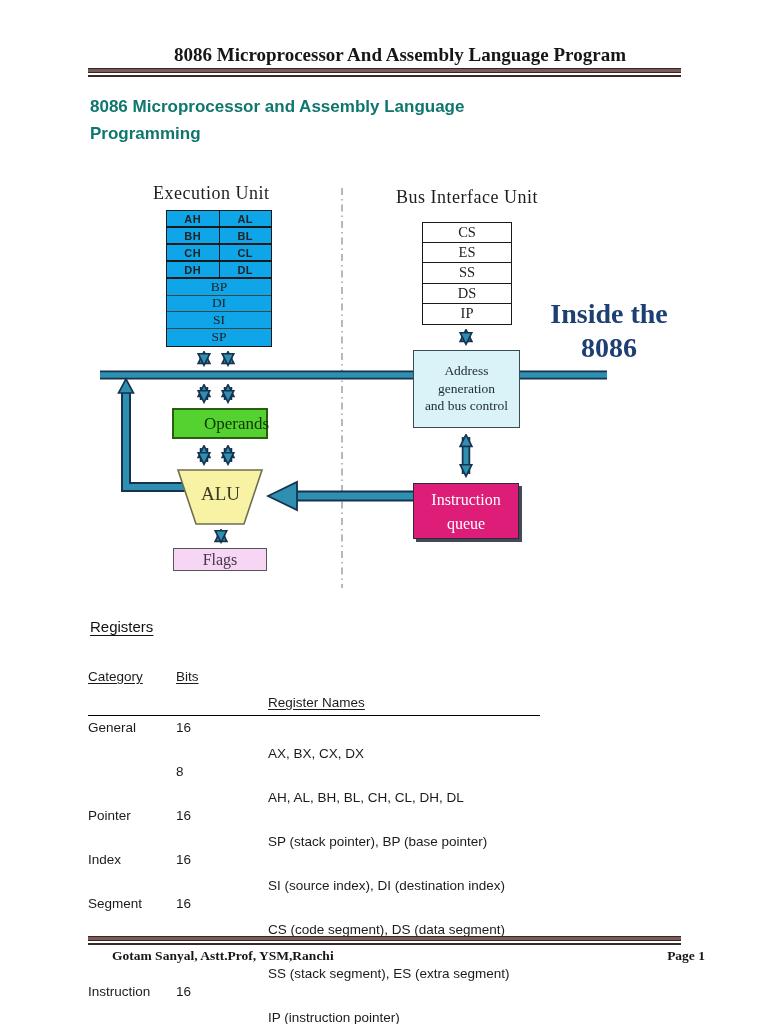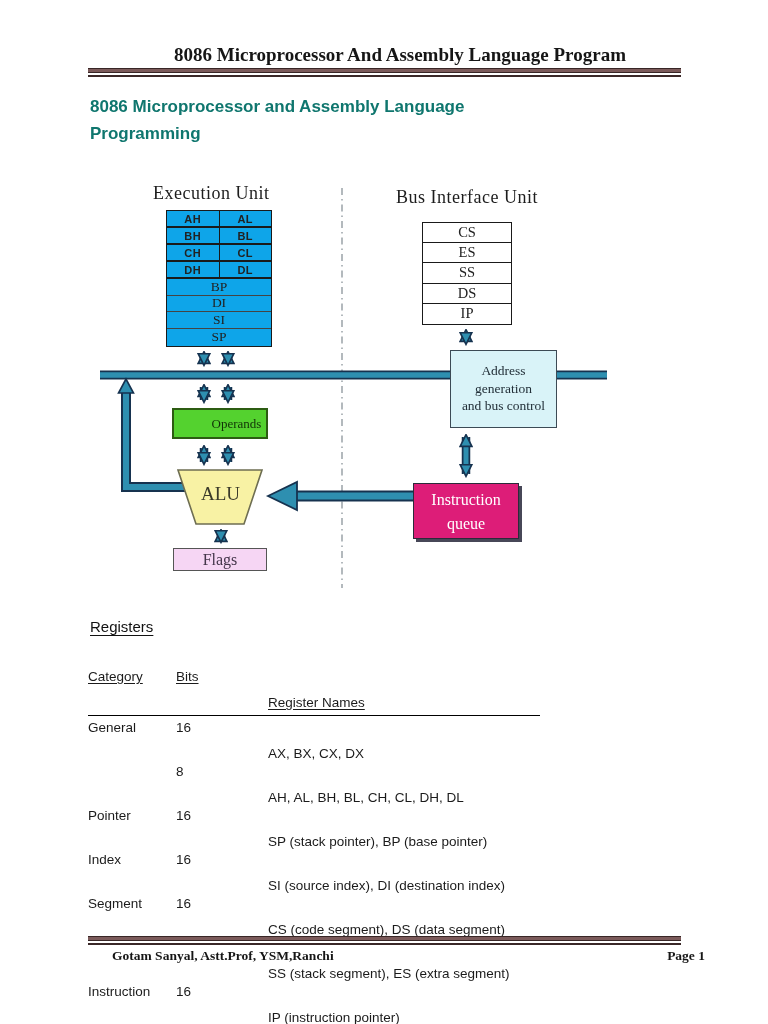--- a/index.html
+++ b/index.html
@@ -69,27 +69,27 @@
     font-family:"Liberation Serif", serif; font-size:14.5px; color:#222;
     border-bottom:1.5px solid #1a1a1a;
   }
   .biu-row:last-child { border-bottom:none; }
 
   
   .addr-gen {
     left:413px; top:350px; width:107px; height:78px;
     background:#d9f3f8; border:1px solid #3c4a55; z-index:2;
     font-family:"Liberation Serif", serif; font-size:13.5px; line-height:17.5px;
-    color:#222f38; text-align:center; padding-top:11px;margin-left:37px;
+    color:#222f38; text-align:center; padding-top:11px;
   }
   .operands {
     left:172px; top:408px; width:96px; height:31px;
     background:#54d22f; border:2px solid #2c5c12; z-index:2;
     display:flex; align-items:center; justify-content:center;
-    font-family:"Liberation Serif", serif; font-size:13px; color:#123307;padding-left:33px;
+    font-family:"Liberation Serif", serif; font-size:17px; color:#123307;padding-left:33px;
   }
   .alu-label {
     left:190px; top:483px; width:61px; text-align:center; z-index:2;
     font-family:"Liberation Serif", serif; font-size:19px; color:#3a3a2a;
   }
   .flags {
     left:173px; top:548px; width:94px; height:23px;
     background:#f6d6f4; border:1px solid #555; z-index:2;
     display:flex; align-items:center; justify-content:center;
     font-family:"Liberation Serif", serif; font-size:16px; color:#44364a;
@@ -228,20 +228,24 @@
   </div>
 
   <div class="abs biu-table">
     <div class="biu-row">CS</div>
     <div class="biu-row">ES</div>
     <div class="biu-row">SS</div>
     <div class="biu-row">DS</div>
     <div class="biu-row">IP</div>
   </div>
 
+  <div class="abs inside-8086">
+    <div>Inside the</div>
+    <div>8086</div>
+  </div>
 
   <div class="abs addr-gen">
     <div>Address</div>
     <div>generation</div>
     <div>and bus control</div>
   </div>
 
   <div class="abs operands">Operands</div>
   <div class="abs alu-label">ALU</div>
   <div class="abs flags">Flags</div>

